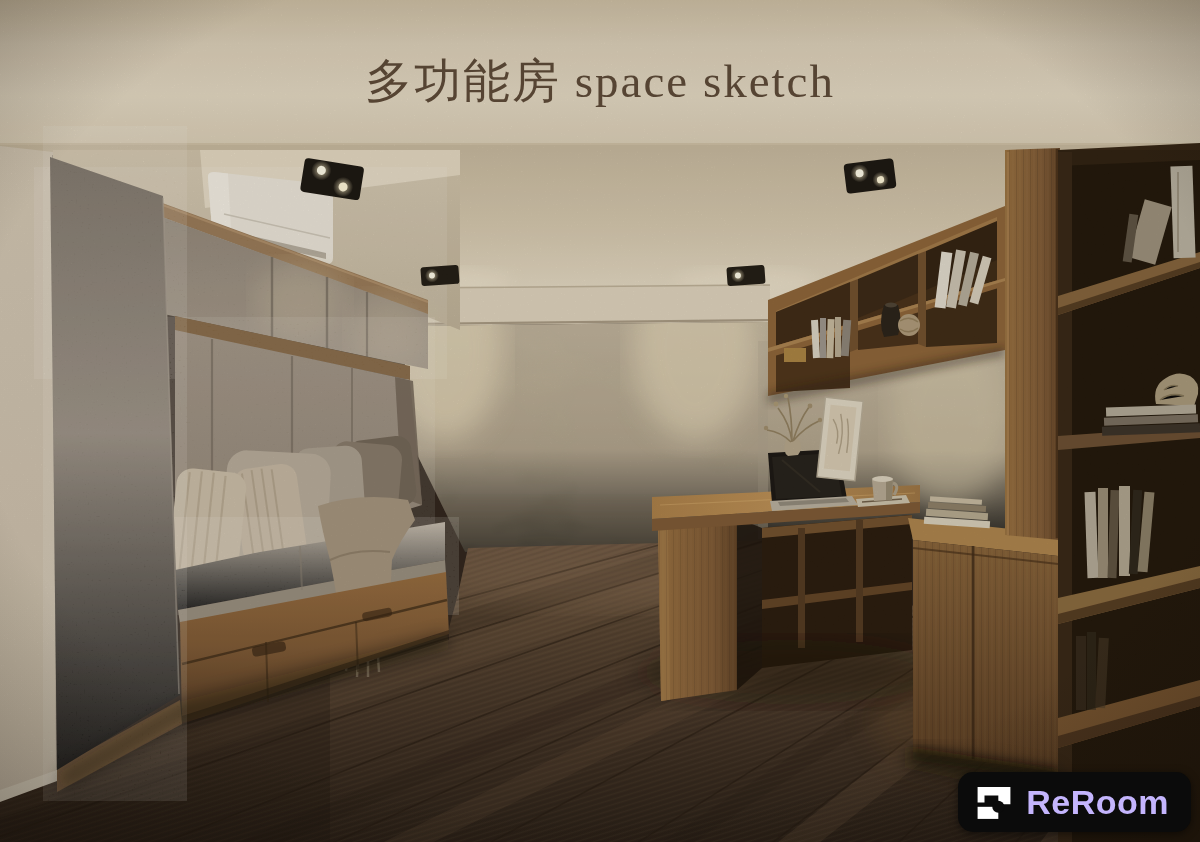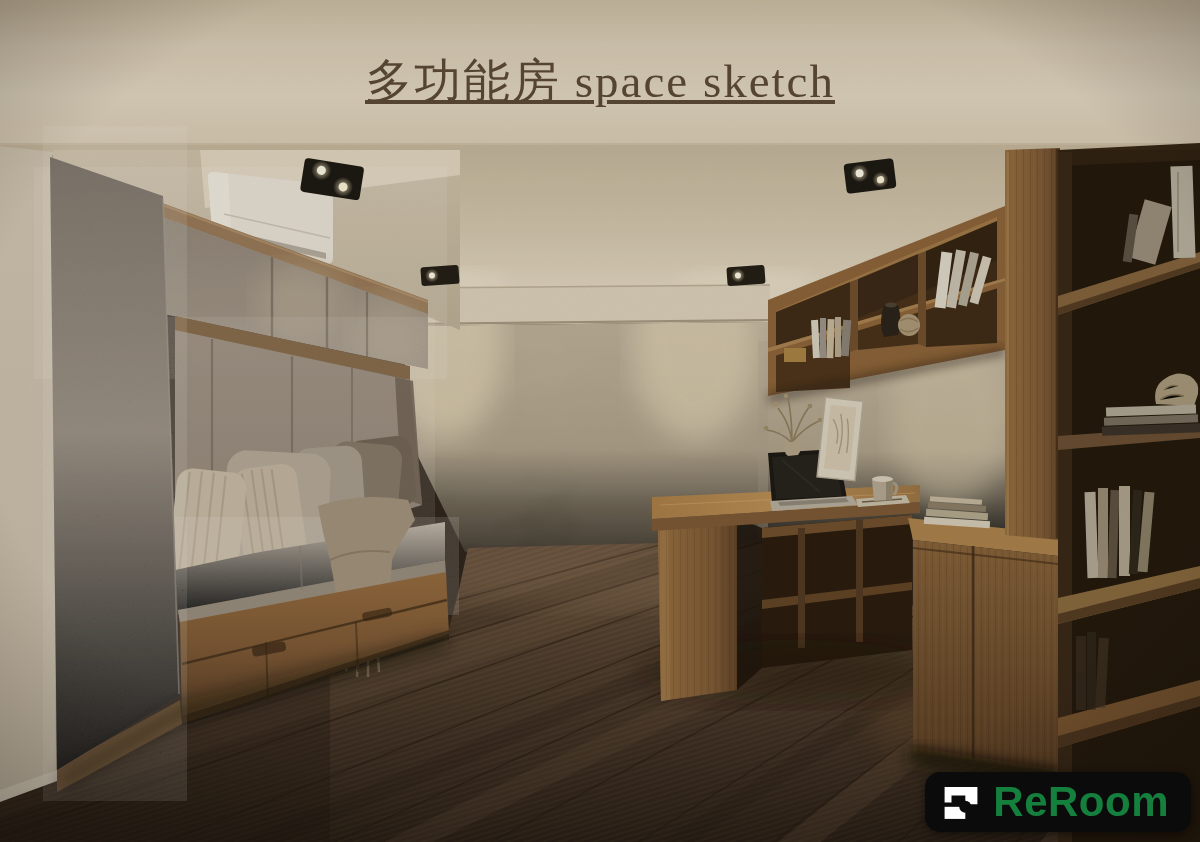--- a/index.html
+++ b/index.html
@@ -1,24 +1,24 @@
 <!DOCTYPE html>
 <html><head>
 <meta charset="utf-8">
 <style>
   html,body{margin:0;padding:0;background:#111;}
   .stage{position:relative;width:1200px;height:842px;overflow:hidden;background:#2b2017;
          font-family:"Liberation Sans",sans-serif;}
   .stage svg{position:absolute;left:0;top:0;}
   .title-overlay{position:absolute;left:0;right:0;top:50px;text-align:center;
     font-family:"Liberation Serif","DejaVu Serif",serif;
-    font-size:47px;letter-spacing:2px;color:#4c3a29;opacity:.92;text-decoration:underline;}
+    font-size:47px;letter-spacing:2px;color:#4c3a29;opacity:.92;}
   .badge{position:absolute;right:9px;bottom:10px;height:60px;display:flex;align-items:center;
     gap:13px;padding:0 22px 0 17px;background:#0b0b0b;border-radius:15px;box-shadow:0 2px 8px rgba(0,0,0,.5);}
-  .badge .brand{color:#15803d;font-size:42px;font-weight:700;letter-spacing:.5px;
+  .badge .brand{color:#c4b5fd;font-size:34px;font-weight:700;letter-spacing:.5px;
     font-family:"Liberation Sans",sans-serif;}
   .badge svg{position:static;display:block;}
 </style>
 </head>
 <body>
 
 <div class="stage">
 <svg width="1200" height="842" viewBox="0 0 1200 842">
 <defs>
   <linearGradient id="gBand" x1="0" y1="0" x2="0" y2="1">

